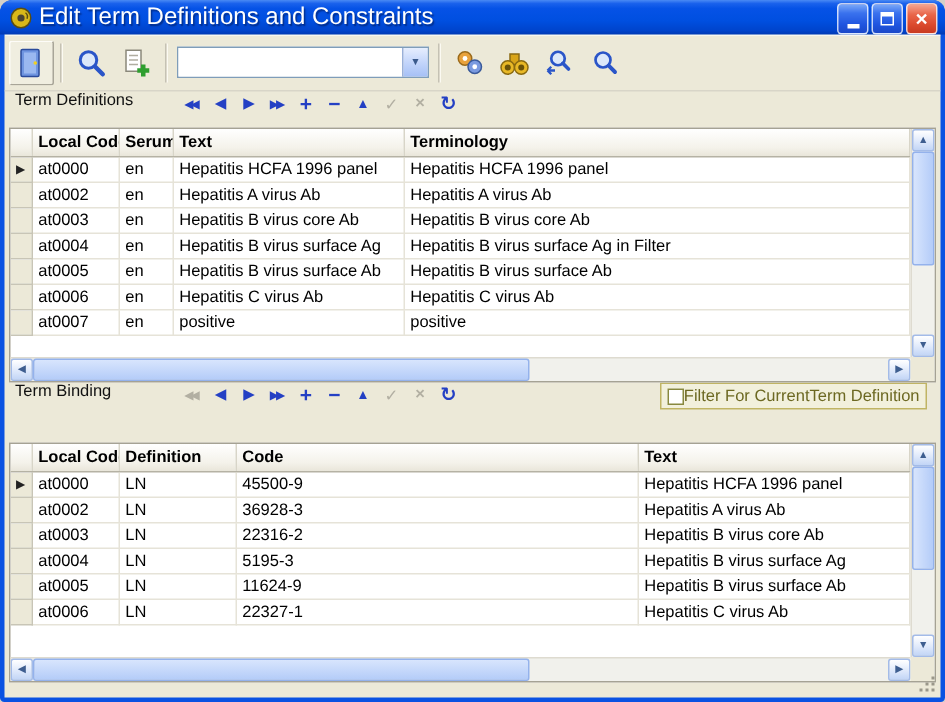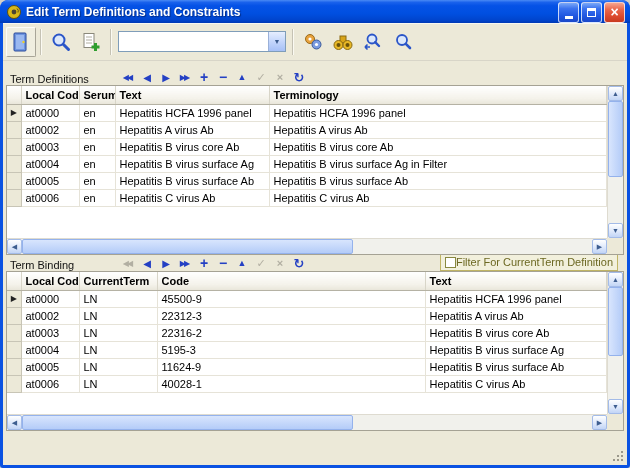--- a/index.html
+++ b/index.html
@@ -2,39 +2,39 @@
 <html><head>
 <meta charset="utf-8">
 <style>
   *{box-sizing:border-box;margin:0;padding:0}
   html,body{width:630px;height:468px;overflow:hidden}
   body{font-family:"Liberation Sans","DejaVu Sans",sans-serif;font-size:11px;background:#d4d0c8}
   .window{width:630px;height:468px;background:#0a52e2;border-radius:8px 8px 3px 3px;padding:0 3px 3px;position:relative;overflow:hidden}
   .titlebar{height:23px;margin:0 -3px;padding:1px 5px 0 6px;display:flex;align-items:center;gap:4px;border-radius:8px 8px 0 0;
     background:linear-gradient(180deg,#4a8af4 0%,#1a62ec 10%,#0552e6 25%,#004fe0 60%,#0044cc 88%,#0039b4 100%)}
   .app-icon{width:16px;height:16px;display:inline-flex;flex:none}
-  .title{color:#fff;font-weight:bold;font-size:12px;flex:1;text-shadow:1px 1px 1px rgba(0,30,100,.7);white-space:nowrap;overflow:hidden}
+  .title{color:#fff;font-weight:normal;font-size:16px;flex:1;text-shadow:1px 1px 1px rgba(0,30,100,.7);white-space:nowrap;overflow:hidden}
   .tb-btns{display:flex;gap:2px}
   .wbtn{width:21px;height:21px;border:1px solid rgba(255,255,255,.75);border-radius:3px;display:inline-flex;align-items:center;justify-content:center;cursor:default;flex:none}
   .wbtn.min,.wbtn.max{background:linear-gradient(180deg,#7aa8f8 0%,#3a72ee 30%,#1f55e0 70%,#1a48c8 100%)}
   .wbtn.close{background:linear-gradient(180deg,#f5a590 0%,#e9664a 35%,#dc4a2e 70%,#c83a20 100%)}
   .min-glyph{width:8px;height:3px;background:#fff;margin-top:10px}
   .max-glyph{width:9px;height:9px;border:1px solid #fff;border-top-width:3px}
   .close-glyph{color:#fff;font-weight:bold;font-size:14px;line-height:1}
   .client{width:624px;height:442px;background:#ece9d8;display:flex;flex-direction:column;overflow:hidden}
   .toolbar{height:38px;display:flex;align-items:center;padding:2px 3px;border-bottom:1px solid #d8d5c8;box-shadow:inset 0 1px 0 #f8f7f0;flex:none}
   .tb-btn{width:30px;height:30px;display:inline-flex;align-items:center;justify-content:center;border:1px solid transparent;border-radius:2px;flex:none}
   .tb-btn.raised{border-color:#fdfcf8 #a8a598 #a8a598 #fdfcf8;background:#f0eee0}
   .sep{width:2px;height:26px;border-left:1px solid #c5c2b4;border-right:1px solid #fbfaf2;margin:0 4px;flex:none}
   .combo{height:21px;width:168px;background:#fff;border:1px solid #7f9db9;display:flex;margin:0 2px;flex:none}
   .combo-input{flex:1;border:none;outline:none;font:11px "Liberation Sans","DejaVu Sans",sans-serif;padding:0 3px;min-width:0}
   .combo-btn{width:17px;background:linear-gradient(180deg,#e6eefe 0%,#c4d6fb 50%,#a6c0f6 100%);border-left:1px solid #9ab0d8;display:flex;align-items:center;justify-content:center}
   .combo-arrow{font-size:7px;color:#3a5a8c}
-  .sect{height:24px;display:flex;align-items:flex-end;padding:0 7px;flex:none}
-  .sect2{height:16px}
+  .sect{height:24px;display:flex;align-items:flex-start;padding:0 7px;flex:none}
+  .sect2{height:40px}
   .sect-label{width:98px;color:#111;white-space:nowrap}
   .nav{display:flex;align-items:center;gap:3px;margin-left:12px}
   .nbtn{width:16px;height:16px;display:inline-flex;align-items:center;justify-content:center;color:#2440c4;font-weight:bold;cursor:default;flex:none}
   .nbtn.dbl{font-size:8px;letter-spacing:-2px;padding-right:2px}
   .nbtn.arr{font-size:10px}
   .nbtn.pm{font-size:14px}
   .nbtn.tri{font-size:9px}
   .nbtn.ref{font-size:13px}
   .nbtn.gray{color:#b2afa2}
   .filterbox{margin-left:auto;display:flex;align-items:center;gap:0;border:1px solid #c0b464;padding:2px 4px;background:#f2f0dc;margin-right:2px}
@@ -243,20 +243,27 @@
               <td>Hepatitis B virus surface Ab</td>
               <td>Hepatitis B virus surface Ab</td>
             </tr>
             <tr>
               <td class="rowsel"></td>
               <td>at0006</td>
               <td>en</td>
               <td>Hepatitis C virus Ab</td>
               <td>Hepatitis C virus Ab</td>
             </tr>
+            <tr>
+              <td class="rowsel"></td>
+              <td>at0007</td>
+              <td>en</td>
+              <td>positive</td>
+              <td>positive</td>
+            </tr>
           </tbody>
       </table>
       <div class="vscroll">
         <span class="sb-btn">
             <span>▲</span>
           </span>
         <span class="sb-track">
             <span class="sb-thumb v"></span>
           </span>
         <span class="sb-btn">
@@ -323,38 +330,38 @@
             <col style="width:14px">
             <col style="width:58px">
             <col style="width:78px">
             <col style="width:268px">
             <col>
           </colgroup>
         <thead>
           <tr>
             <th class="rowsel-h"></th>
             <th>Local Code</th>
-            <th>CurrentTerm</th>
+            <th>Definition</th>
             <th>Code</th>
             <th>Text</th>
           </tr>
         </thead>
         <tbody>
             <tr>
               <td class="rowsel">▶</td>
               <td>at0000</td>
               <td>LN</td>
               <td>45500-9</td>
               <td>Hepatitis HCFA 1996 panel</td>
             </tr>
             <tr>
               <td class="rowsel"></td>
               <td>at0002</td>
               <td>LN</td>
-              <td>22312-3</td>
+              <td>36928-3</td>
               <td>Hepatitis A virus Ab</td>
             </tr>
             <tr>
               <td class="rowsel"></td>
               <td>at0003</td>
               <td>LN</td>
               <td>22316-2</td>
               <td>Hepatitis B virus core Ab</td>
             </tr>
             <tr>
@@ -368,21 +375,21 @@
               <td class="rowsel"></td>
               <td>at0005</td>
               <td>LN</td>
               <td>11624-9</td>
               <td>Hepatitis B virus surface Ab</td>
             </tr>
             <tr>
               <td class="rowsel"></td>
               <td>at0006</td>
               <td>LN</td>
-              <td>40028-1</td>
+              <td>22327-1</td>
               <td>Hepatitis C virus Ab</td>
             </tr>
           </tbody>
       </table>
       <div class="vscroll">
         <span class="sb-btn">
             <span>▲</span>
           </span>
         <span class="sb-track">
             <span class="sb-thumb v"></span>

